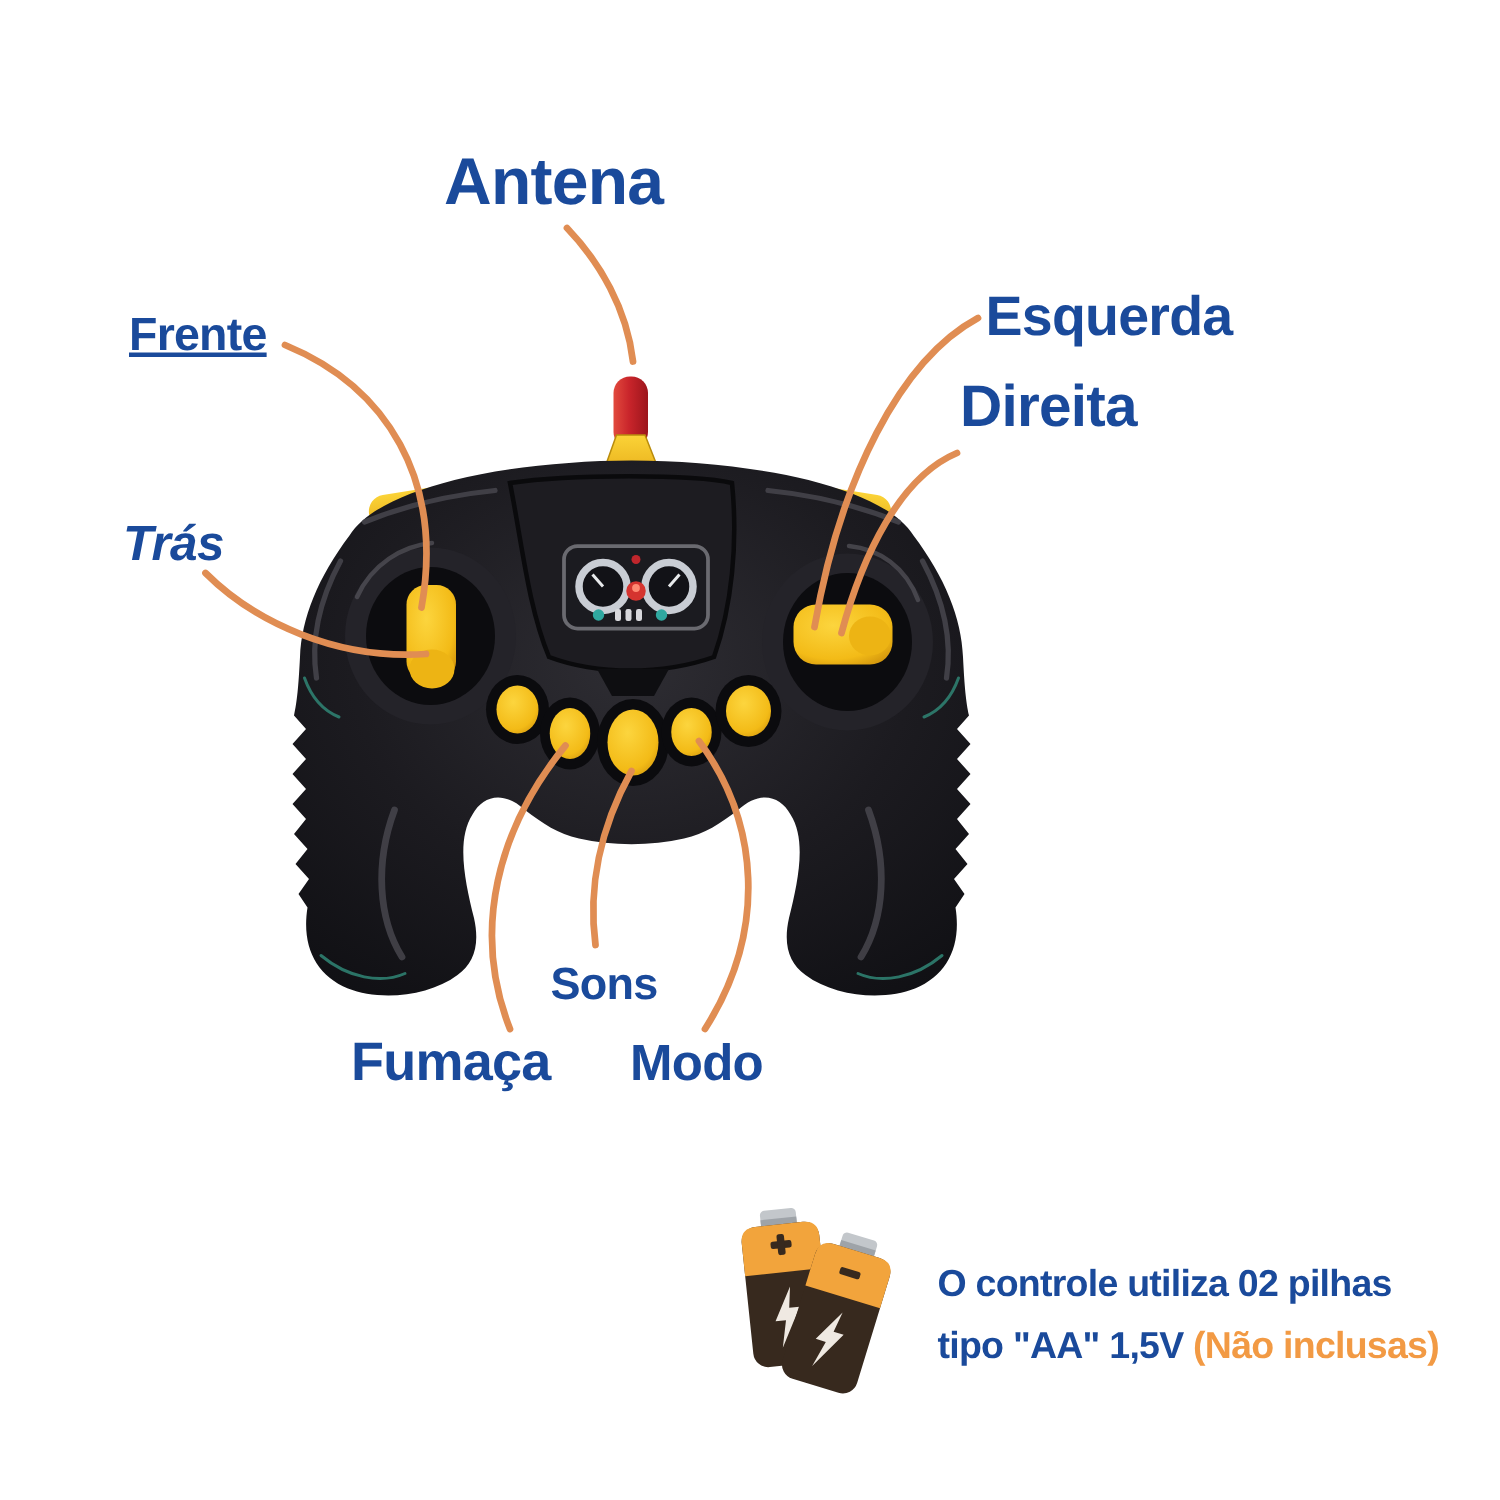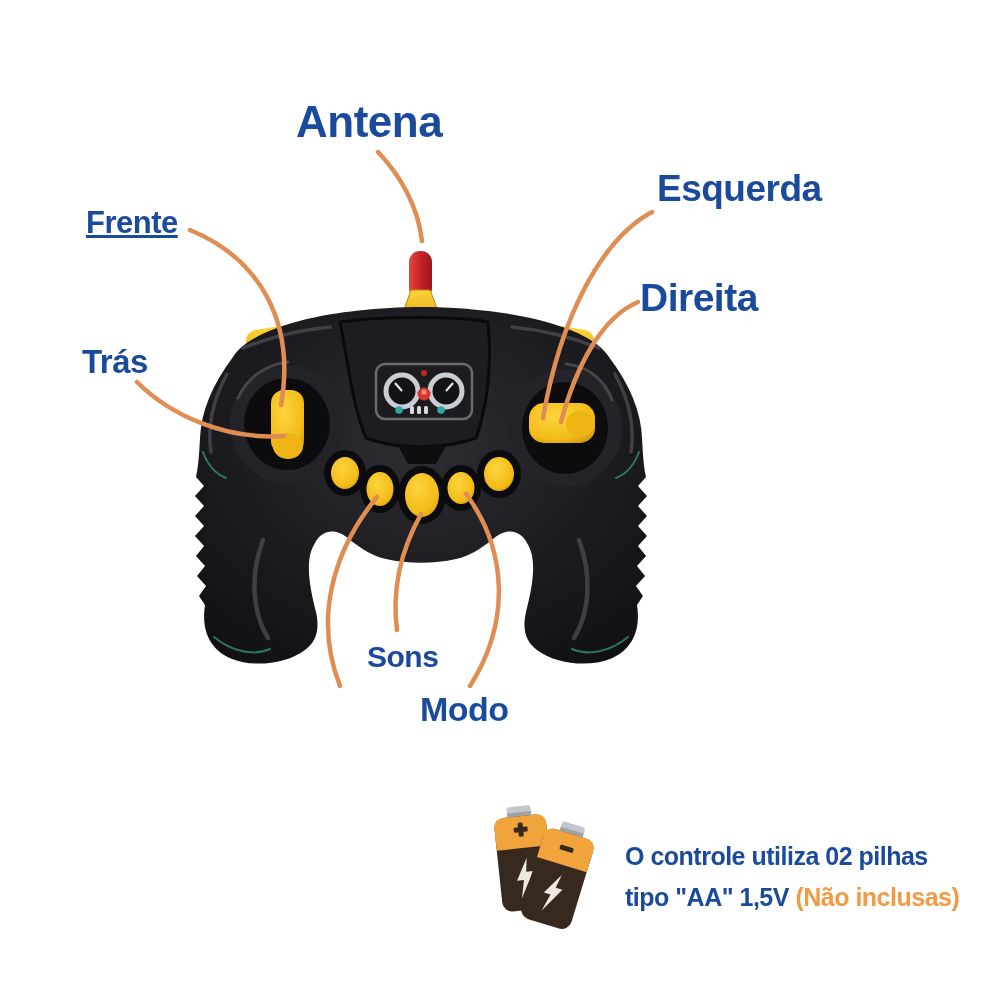--- a/index.html
+++ b/index.html
@@ -7,23 +7,23 @@
     position:relative;width:1000px;height:1000px;background:#ffffff;
     font-family:"Liberation Sans", sans-serif;overflow:hidden;
   }
   .art{position:absolute;left:0;top:0;}
   .lbl{
     position:absolute;color:#1a4a9b;font-weight:bold;letter-spacing:-0.5px;
     white-space:nowrap;line-height:1;
   }
   .lbl-antena  {left:252px;top:100px;font-size:44px;margin-left:44px;}
   .lbl-frente  {left:86px; top:207px;font-size:31px;text-decoration:underline;}
-  .lbl-tras    {left:82px; top:345px;font-size:33px;}
-  .lbl-esquerda{left:657px;top:170px;font-size:37px;}
-  .lbl-direita {left:640px;top:278px;font-size:39px;}
+  .lbl-tras    {left:82px; top:345px;font-size:33px;font-style:italic;}
+  .lbl-esquerda{left:657px;top:192px;font-size:37px;}
+  .lbl-direita {left:640px;top:252px;font-size:39px;}
   .lbl-modo    {left:367px;top:642px;font-size:30px;}
   .lbl-fumaca  {left:234px;top:690px;font-size:36px;}
   .lbl-sons    {left:420px;top:692px;font-size:34px;}
   .note{
     position:absolute;left:625px;top:836px;color:#1a4a9b;font-weight:bold;
     font-size:25px;letter-spacing:-0.5px;line-height:41px;white-space:nowrap;
   }
   .note .orange{color:#f29a44;text-align:center;}
 </style>
 </head>
@@ -178,20 +178,21 @@
       </g>
     </g>
   </svg>
 
   <div class="lbl lbl-antena">Antena</div>
   <div class="lbl lbl-frente">Frente</div>
   <div class="lbl lbl-tras">Trás</div>
   <div class="lbl lbl-esquerda">Esquerda</div>
   <div class="lbl lbl-direita">Direita</div>
   <div class="lbl lbl-modo">Sons</div>
+  <div class="lbl lbl-fumaca">Fumaça</div>
   <div class="lbl lbl-sons">Modo</div>
 
   <div class="note">
     <div>O controle utiliza 02 pilhas</div>
     <div><span>tipo "AA" 1,5V </span><span class="orange">(Não inclusas)</span></div>
   </div>
 
 </div>
 
 </body></html>

